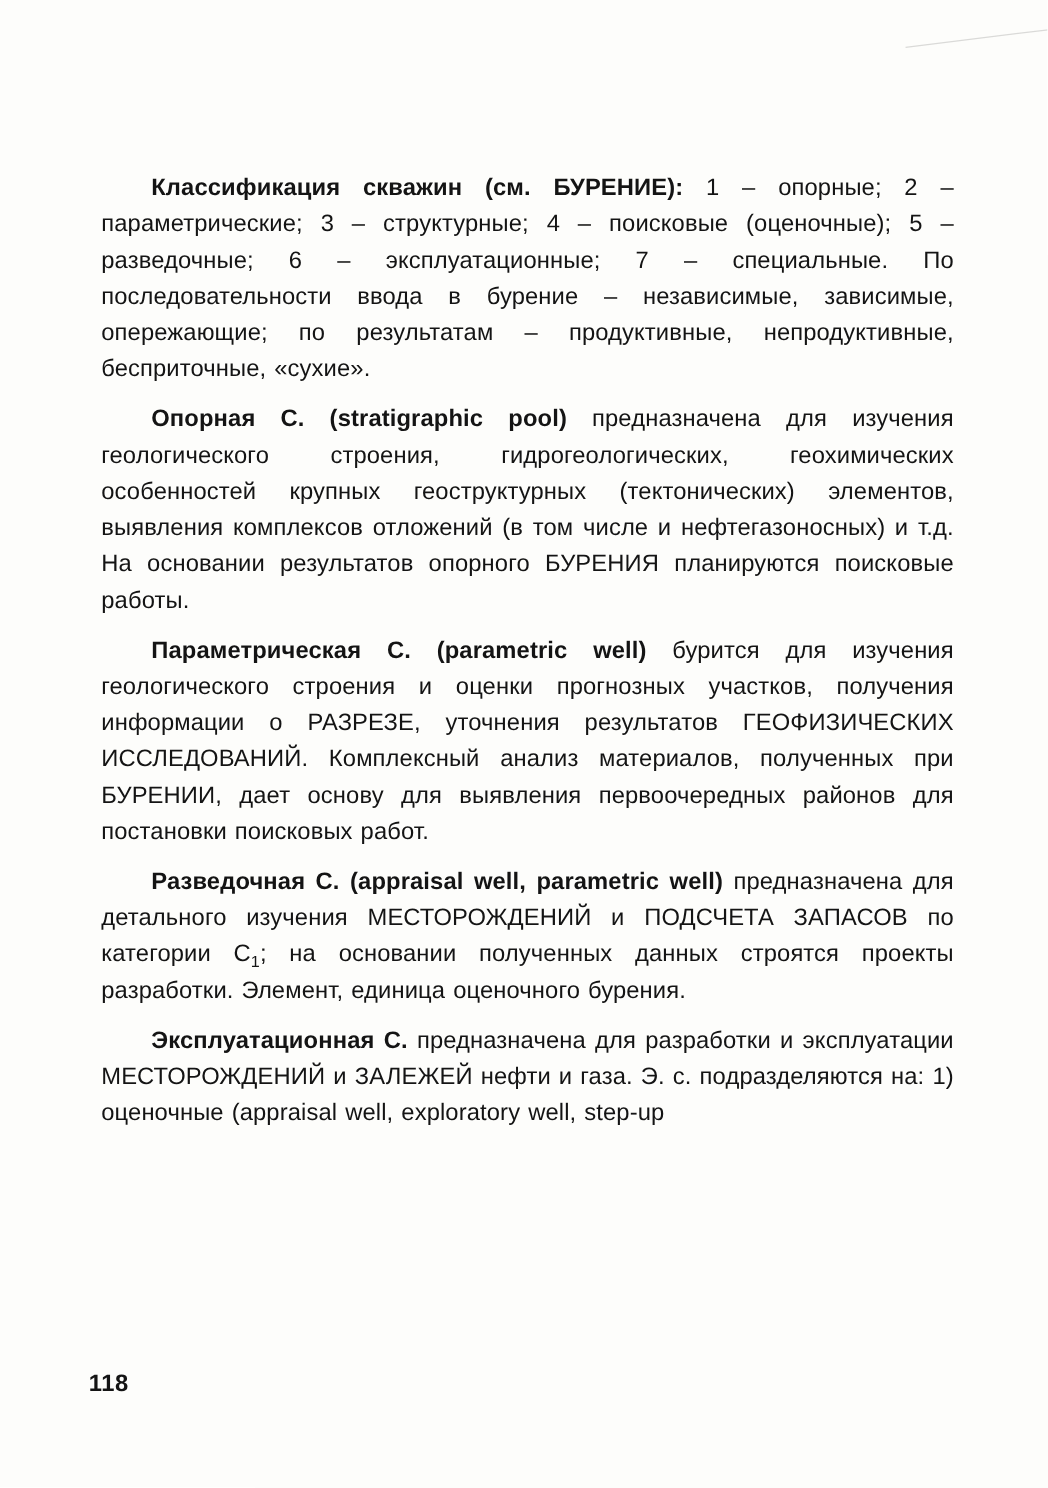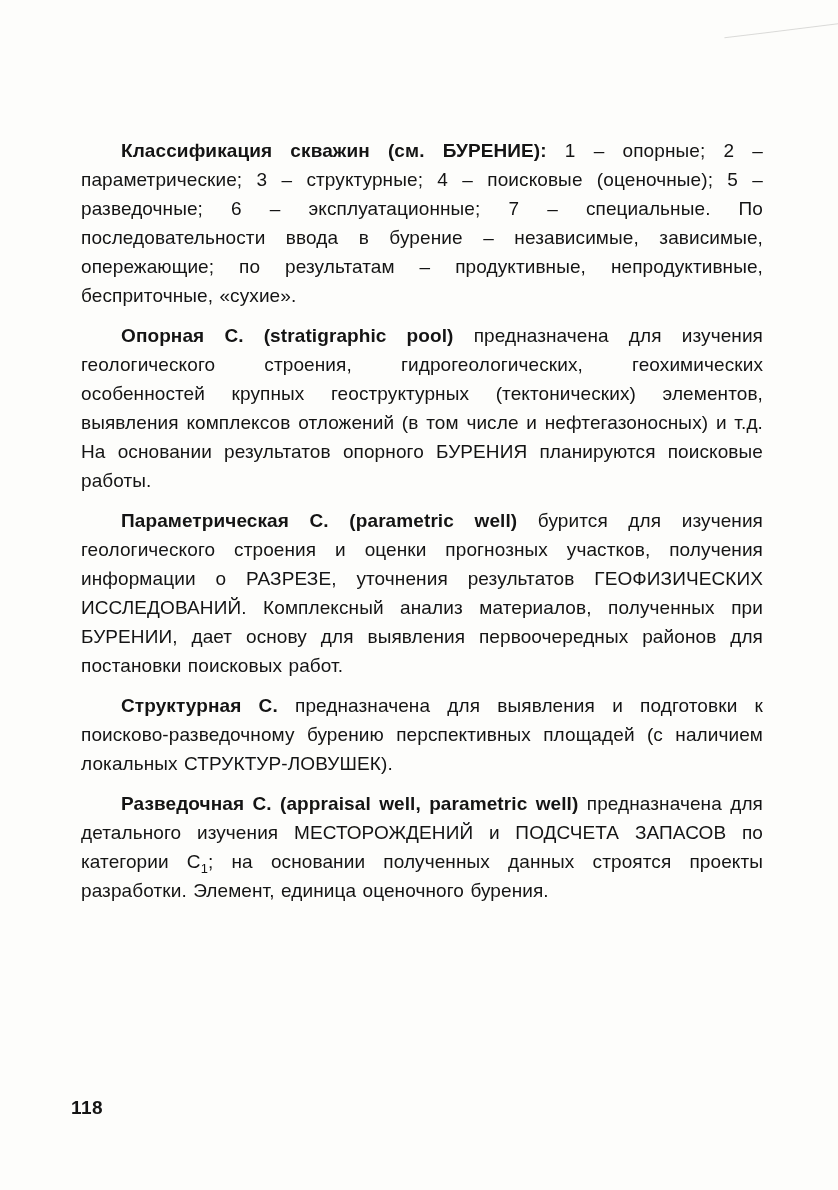--- a/index.html
+++ b/index.html
@@ -60,19 +60,19 @@
 <body>
 
 <div class="page">
 
   <div class="scan-artifact"></div>
 
   <div class="content">
     <p class="para" lang="ru"><span class="bold">Классификация скважин (см. БУРЕНИЕ): </span><span>1 – опорные; 2 – параметрические; 3 – структурные; 4 – поисковые (оценочные); 5 – разведочные; 6 – эксплуатационные; 7 – специальные. По последовательности ввода в бурение – независимые, зависимые, опережающие; по результатам – продуктивные, непродуктивные, бесприточные, «сухие».</span></p>
     <p class="para" lang="ru"><span class="bold">Опорная С. (stratigraphic pool) </span><span>предназначена для изучения геологического строения, гидрогеологических, геохимических особенностей крупных геоструктурных (тектонических) элементов, выявления комплексов отложений (в том числе и нефтегазоносных) и т.д. На основании результатов опорного БУРЕНИЯ планируются поисковые работы.</span></p>
     <p class="para" lang="ru"><span class="bold">Параметрическая С. (parametric well) </span><span>бурится для изучения геологического строения и оценки прогнозных участков, получения информации о РАЗРЕЗЕ, уточнения результатов ГЕОФИЗИЧЕСКИХ ИССЛЕДОВАНИЙ. Комплексный анализ материалов, полученных при БУРЕНИИ, дает основу для выявления первоочередных районов для постановки поисковых работ.</span></p>
-    <p class="para" lang="ru"><span class="bold">Структурная С. </span><span>предназначена для выявления и подготовки к поисково-разведочному бурению перспективных площадей (с наличием локальных СТРУКТУР-ЛОВУШЕК).</span></p>
     <p class="para" lang="ru"><span class="bold">Разведочная С. (appraisal well, parametric well) </span><span>предназначена для детального изучения МЕСТОРОЖДЕНИЙ и ПОДСЧЕТА ЗАПАСОВ по категории С</span><sub>1</sub><span>; на основании полученных данных строятся проекты разработки. Элемент, единица оценочного бурения.</span></p>
+    <p class="para" lang="ru"><span class="bold">Эксплуатационная С. </span><span>предназначена для разработки и эксплуатации МЕСТОРОЖДЕНИЙ и ЗАЛЕЖЕЙ нефти и газа. Э. с. подразделяются на: 1) оценочные (appraisal well, exploratory well, step-up</span></p>
   </div>
 
   <div class="page-number">118</div>
 
 </div>
 
 </body></html>

